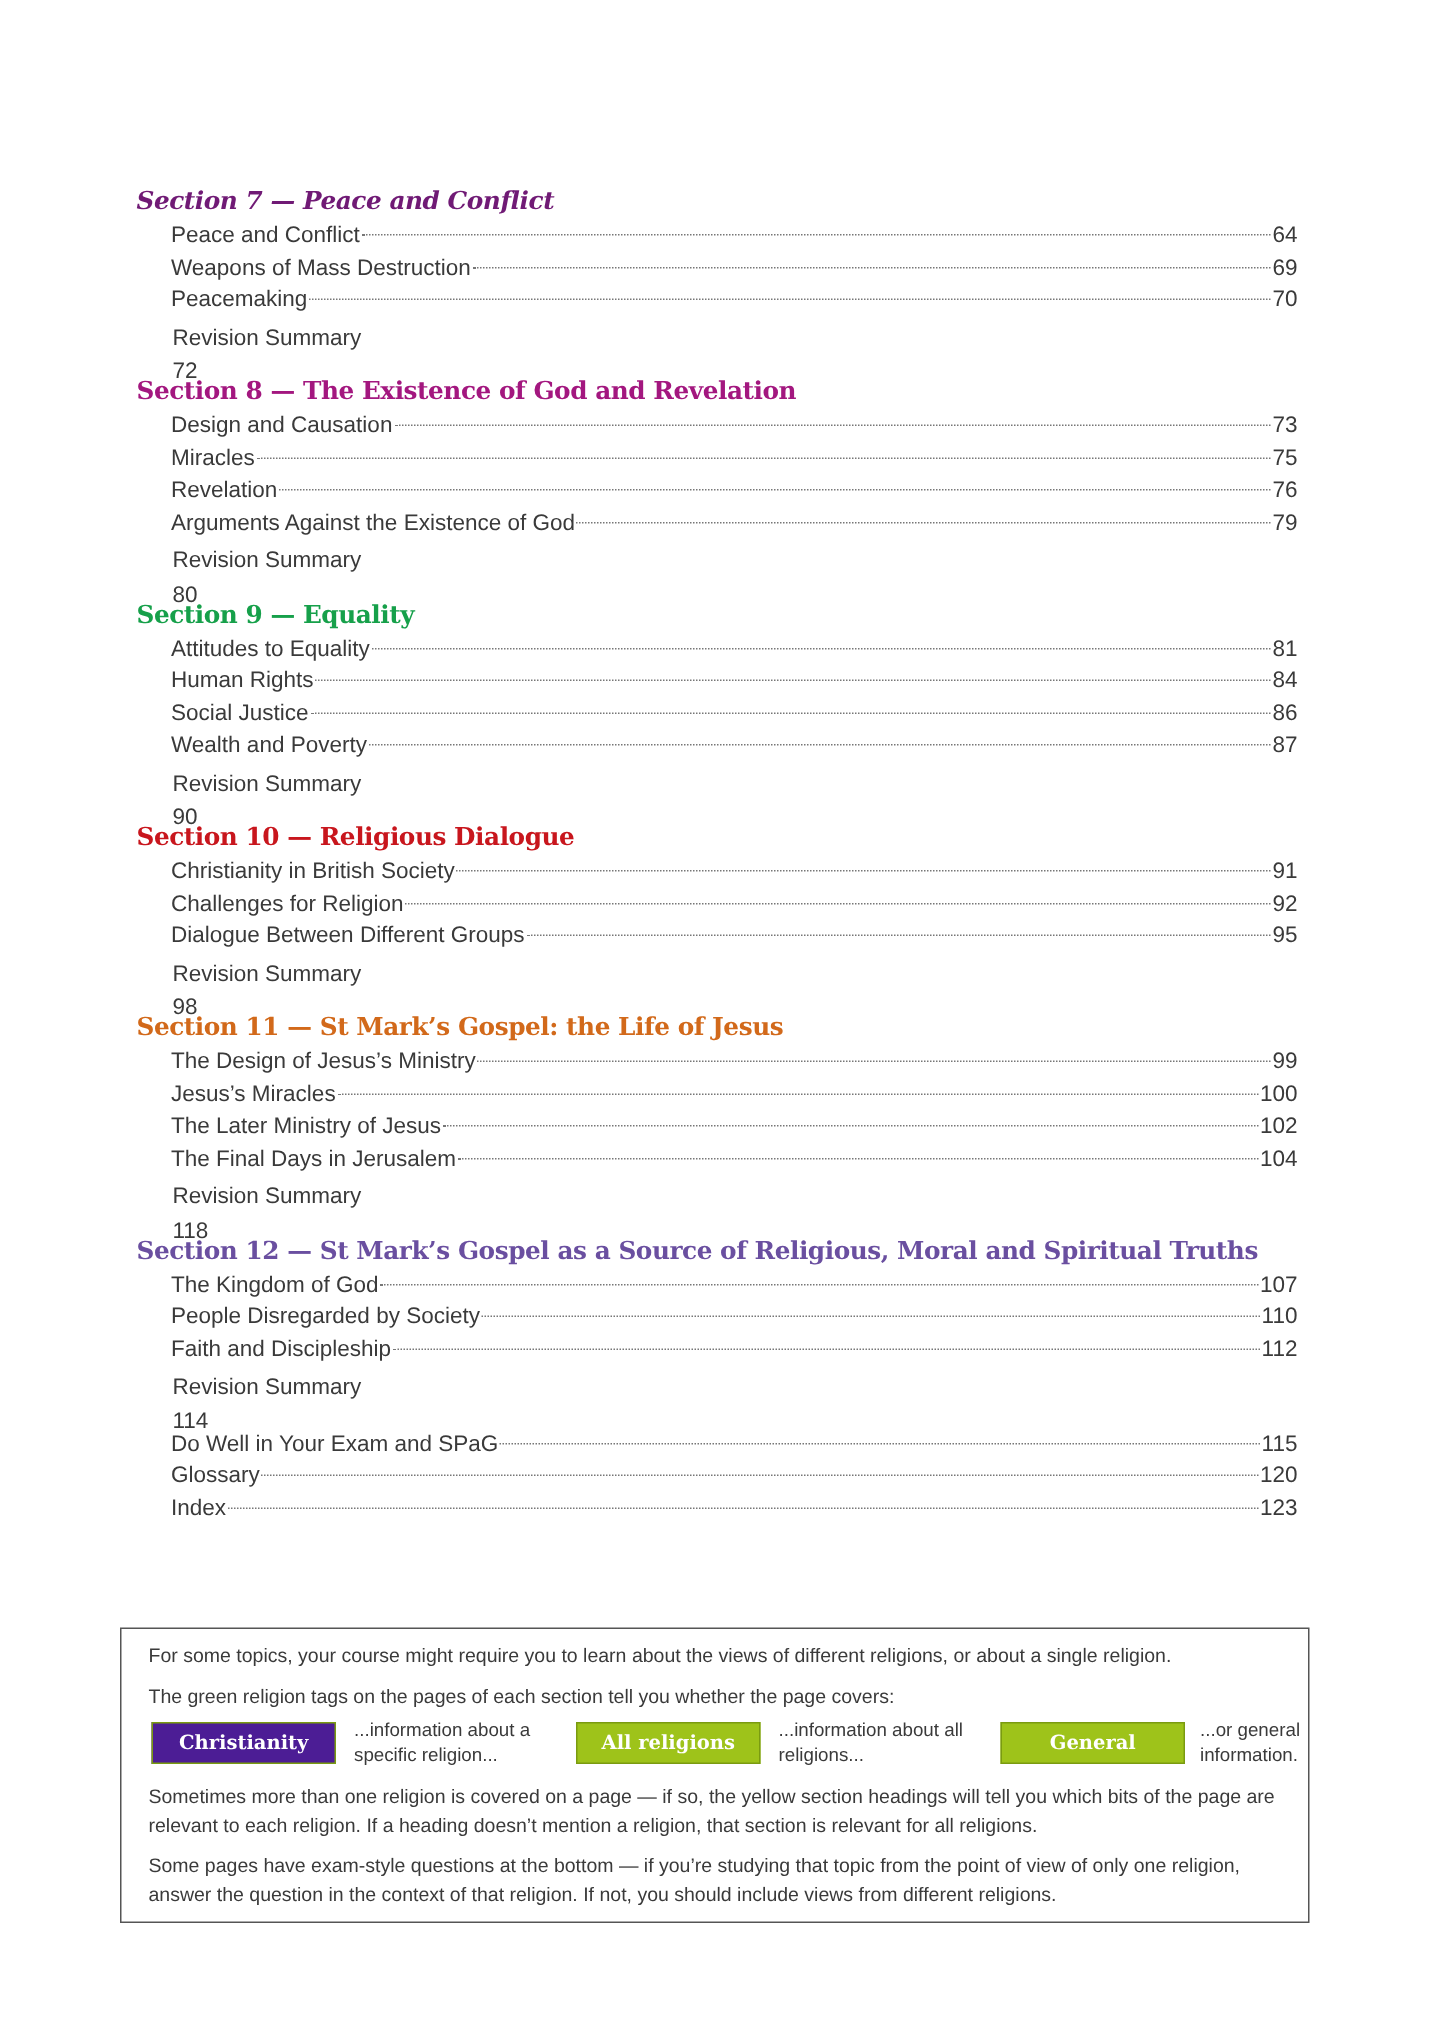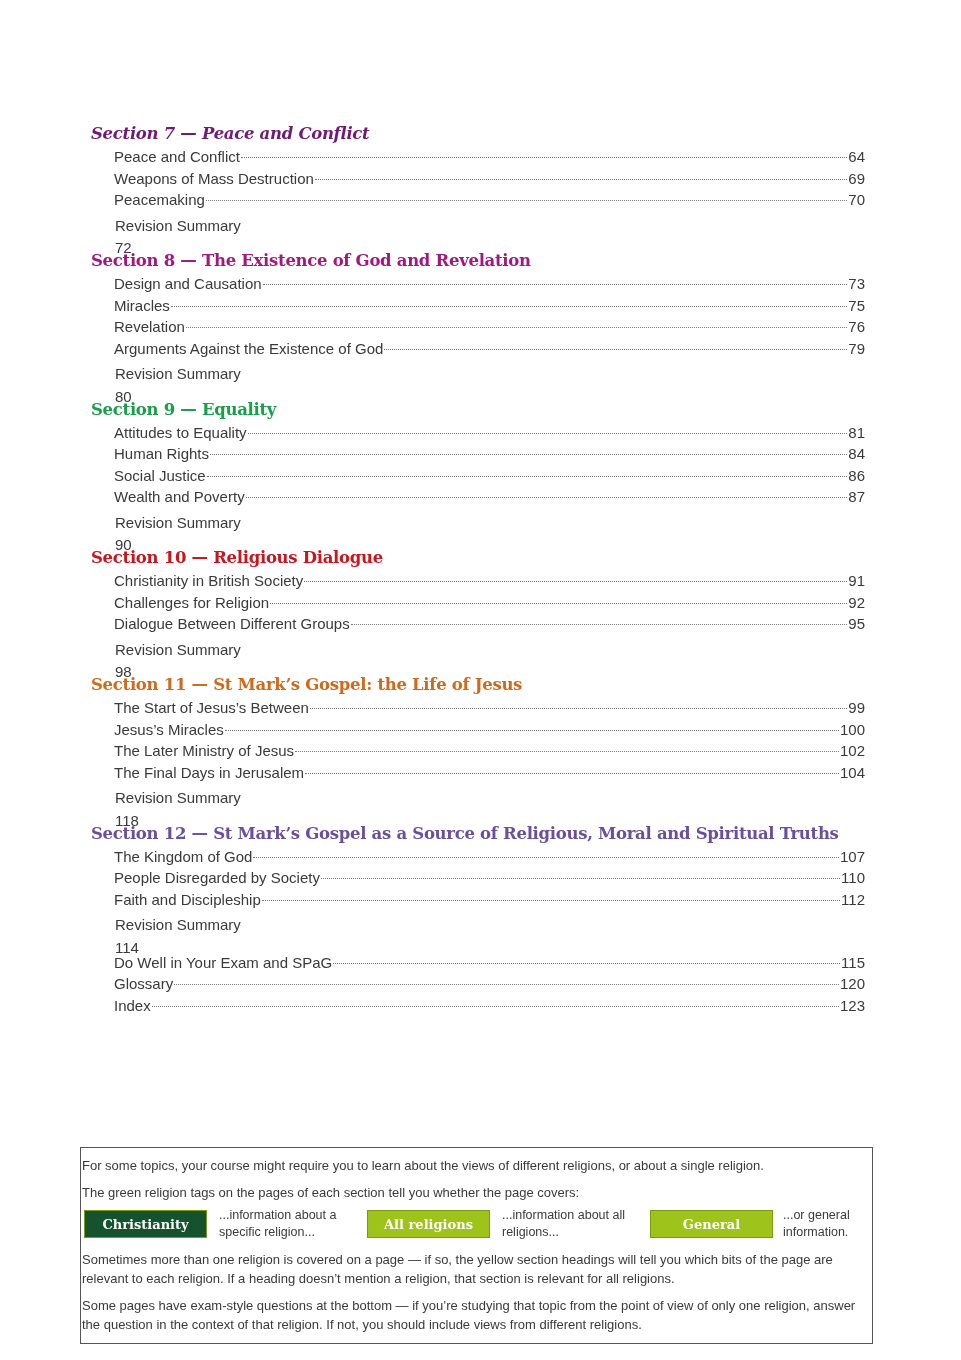--- a/index.html
+++ b/index.html
@@ -6,21 +6,21 @@
   body { width: 961px; height: 1360px; position: relative; font-family: "Liberation Sans", sans-serif; color: #333; overflow: hidden; }
   .toc { position: absolute; left: 91px; top: 122px; width: 774px; }
   .section { margin-bottom: 13px; }
   .sec-title { font-family: "DejaVu Serif", serif; font-weight: bold; font-size: 16.5px; letter-spacing: -0.3px; height: 24px; line-height: 24px; }
   .entry { display: flex; align-items: baseline; margin-left: 23px; height: 21.5px; line-height: 21.5px; font-size: 15px; color: #3a3a3a; }
   .entry.rev { margin-top: 4px; flex-direction: column; }
   .entry .label { white-space: nowrap; }
   .entry .dots { flex: 1; border-bottom: 1px dotted #777; margin: 0 1px; transform: translateY(-4px); height: 0; }
   .entry .page { white-space: nowrap; }
   .extra { margin-top: 16px; }
-  .infobox { position: absolute; left: 80px; top: 1147px; width: 793px; height: 197px; border: 1.5px solid #555; box-sizing: border-box; padding: 8px 12px 0 1px; font-size: 13px; color: #3a3a3a; }
+  .infobox { position: absolute; left: 80px; top: 1085px; width: 793px; height: 197px; border: 1.5px solid #555; box-sizing: border-box; padding: 8px 12px 0 18px; font-size: 13px; color: #3a3a3a; }
   .infobox p { margin: 0; line-height: 19px; }
   .infobox .p1 { margin-bottom: 8px; }
   .tags { display: flex; align-items: center; margin: 6px 0 10px 2px; height: 32px; }
   .tag { background: #9ec31a; border: 1px solid #7a9b10; color: #fff; font-family: "DejaVu Serif", serif; font-weight: bold; font-size: 13px; width: 123px; height: 28px; line-height: 28px; text-align: center; box-sizing: border-box; }
   .tag-desc { font-size: 12.5px; line-height: 17px; margin-left: 12px; width: 130px; }
   .tag-group { display: flex; align-items: center; margin-right: 18px; }
   .tag-group:last-child { margin-right: 0; }
   .tag-group:last-child .tag-desc { width: 80px; margin-left: 10px; }
   .infobox .p3 { margin-bottom: 8px; }
 </style>
@@ -131,21 +131,21 @@
     <div class="entry rev">
         <span class="label">Revision Summary</span>
         <span class="dots"></span>
         <span class="page">98</span>
       </div>
   </div>
 
   <div class="section">
     <div class="sec-title" style="color: rgb(210, 105, 26);">Section 11 — St Mark’s Gospel: the Life of Jesus</div>
     <div class="entry">
-        <span class="label">The Start of Jesus’s Between</span>
+        <span class="label">The Design of Jesus’s Ministry</span>
         <span class="dots"></span>
         <span class="page">99</span>
       </div>
     <div class="entry">
         <span class="label">Jesus’s Miracles</span>
         <span class="dots"></span>
         <span class="page">100</span>
       </div>
     <div class="entry">
         <span class="label">The Later Ministry of Jesus</span>
@@ -205,21 +205,21 @@
         <span class="page">123</span>
       </div>
   </div>
 </div>
 
 <div class="infobox">
   <p class="p1">For some topics, your course might require you to learn about the views of different religions, or about a single religion.</p>
   <p>The green religion tags on the pages of each section tell you whether the page covers:</p>
   <div class="tags">
     <div class="tag-group">
-      <div class="tag" style="background: #14532d;">Christianity</div>
+      <div class="tag" style="background: #4c1d95;">Christianity</div>
       <div class="tag-desc">...information about a specific religion...</div>
     </div>
     <div class="tag-group">
       <div class="tag" style="background: rgb(158, 195, 26);">All religions</div>
       <div class="tag-desc">...information about all religions...</div>
     </div>
     <div class="tag-group">
       <div class="tag" style="background: rgb(158, 195, 26);">General</div>
       <div class="tag-desc">...or general information.</div>
     </div>

